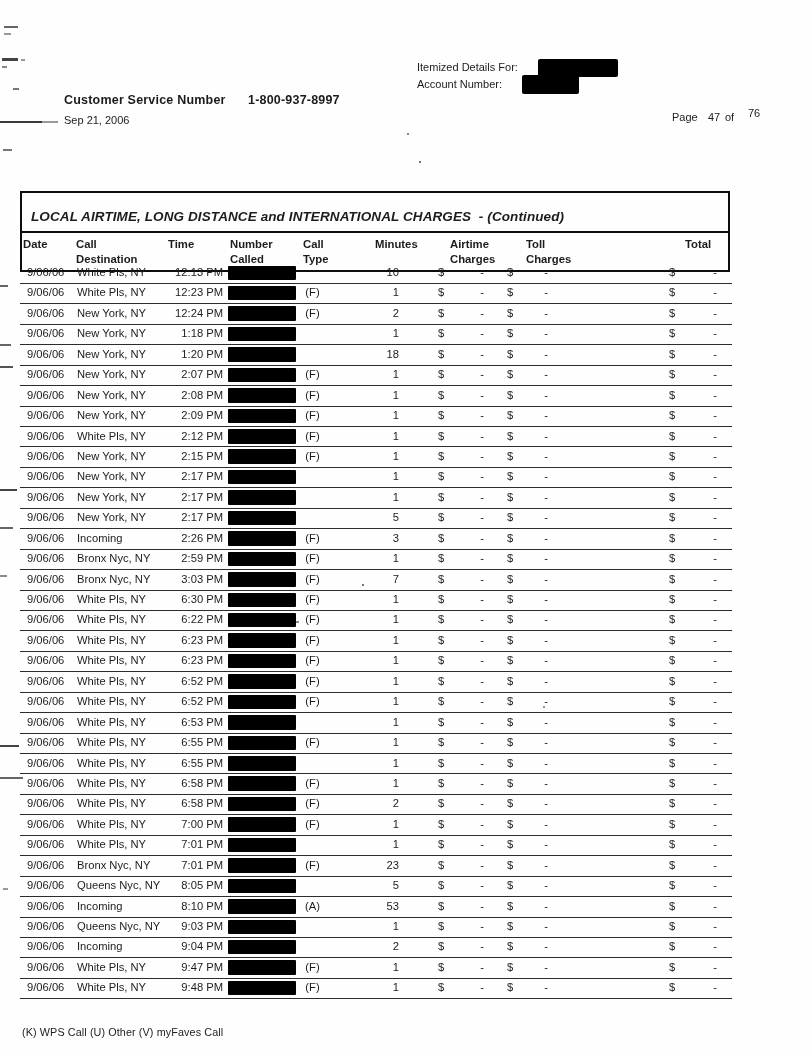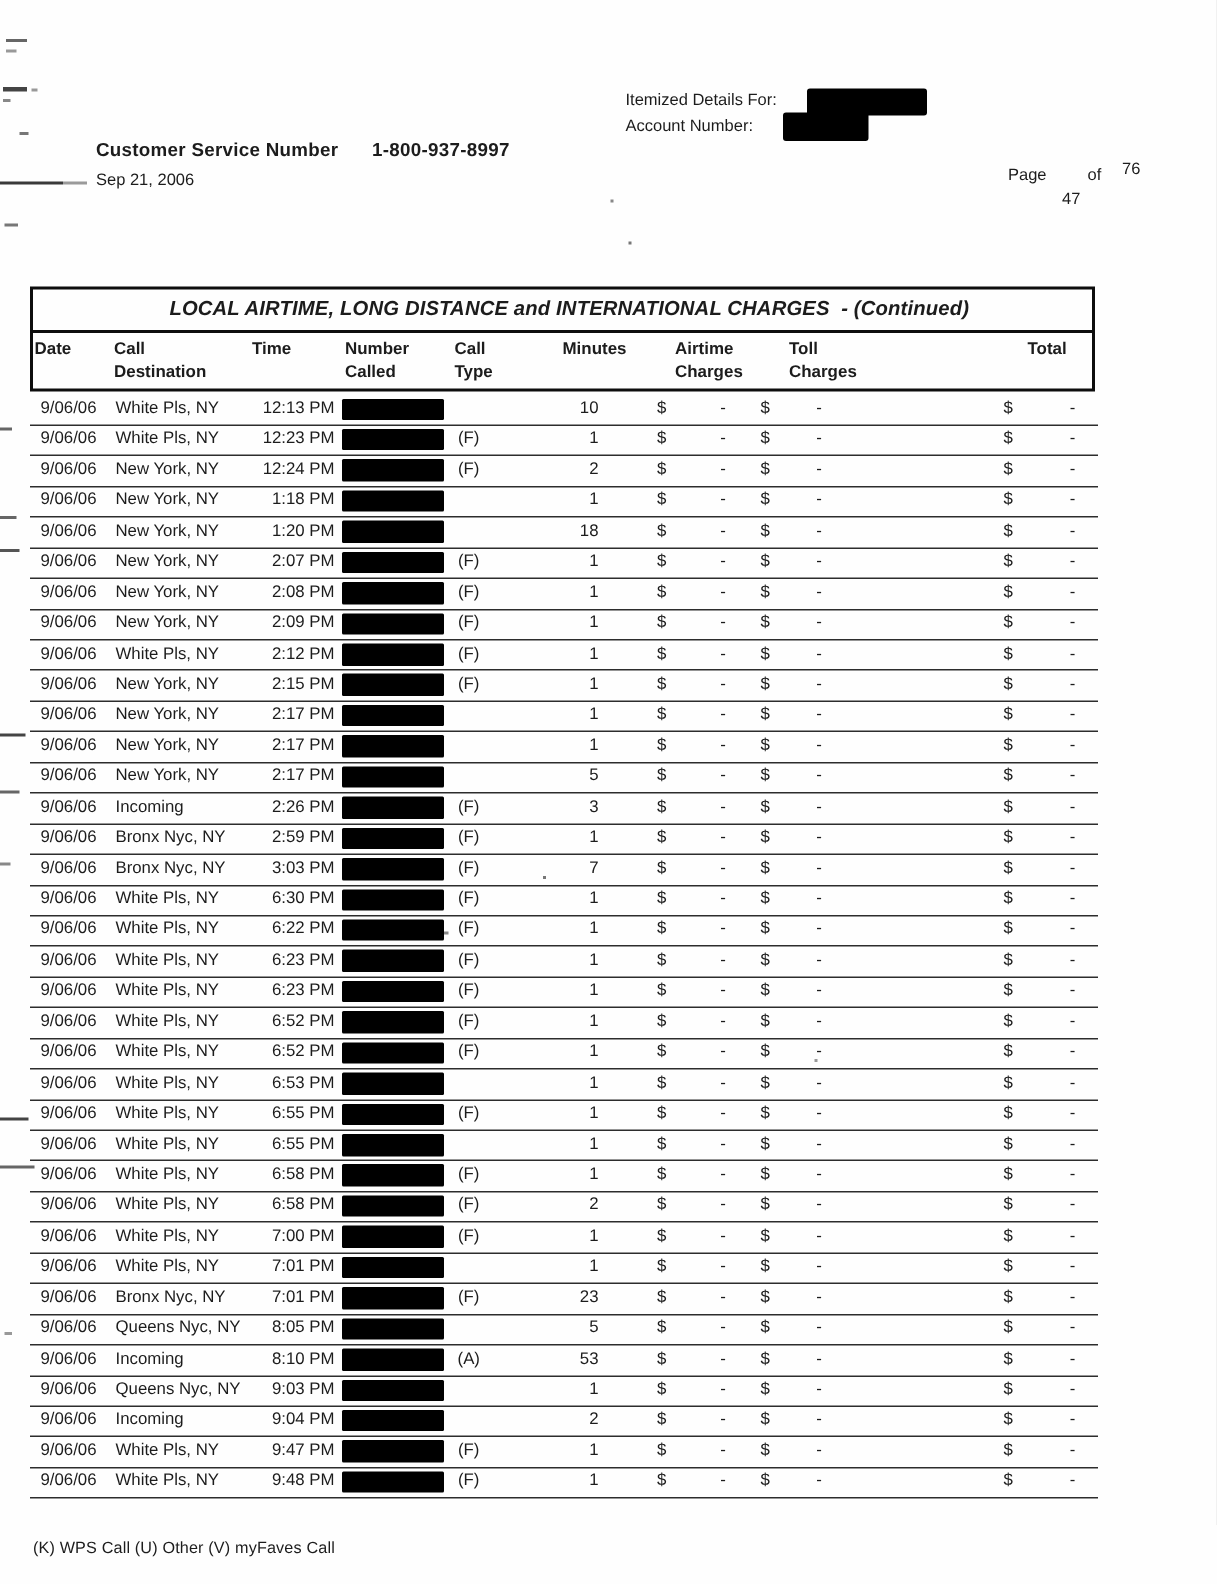--- a/index.html
+++ b/index.html
@@ -18,21 +18,21 @@
   .date-line{font-size:11px;}
   .pg{font-size:11px;padding-left:40px;}
   
   .table-frame{
     position:absolute;left:20px;top:191px;width:706px;
     border:2.5px solid #0d0d0d;background:#fefefe;
   }
   .title-row{
     height:22px;border-bottom:2.5px solid #0d0d0d;
     font-style:italic;font-weight:bold;font-size:13.5px;
-    padding:5px 0 0 9px;letter-spacing:.1px;white-space:pre;text-align:center;
+    padding:16px 0 0 9px;letter-spacing:.1px;white-space:pre;
   }
   .header-row{position:relative;height:37px;}
   .col-h{position:absolute;top:4px;font-weight:bold;font-size:11.3px;line-height:14.5px;white-space:nowrap;}
   
   .rows{position:absolute;left:20px;top:263.5px;width:712px;font-size:11.2px;}
   .data-row{position:relative;height:19.45px;border-bottom:1.2px solid #2c2c2c;}
   .data-row span{position:absolute;top:2.5px;white-space:nowrap;}
   .c-date{left:7px;}
   .c-dest{left:57px;}
   .c-time{left:139px;width:64px;text-align:right;}
@@ -77,21 +77,21 @@
   <div class="abs hdr-label" style="left:417px;top:61px;">Itemized Details For:</div>
   <div class="abs hdr-label" style="left:417px;top:78px;text-align:right;">Account Number:</div>
   <div class="redact" style="left:538px;top:59px;width:80px;height:18px;"></div>
   <div class="redact" style="left:522px;top:75px;width:57px;height:19px;"></div>
 
   <div class="abs cs-label" style="left:64px;top:93px;">Customer Service Number</div>
   <div class="abs cs-label" style="left:248px;top:93px;">1-800-937-8997</div>
   <div class="abs date-line" style="left:64px;top:114px;">Sep 21, 2006</div>
 
   <div class="abs pg" style="left:632px;top:111px;">Page</div>
-  <div class="abs pg" style="left:668px;top:111px;margin-top:16px;">47</div>
+  <div class="abs pg" style="left:668px;top:111px;">47</div>
   <div class="abs pg" style="left:685px;top:111px;">of</div>
   <div class="abs pg" style="left:708px;top:107px;">76</div>
 
   <div class="table-frame">
     <div class="title-row">LOCAL AIRTIME, LONG DISTANCE and INTERNATIONAL CHARGES  - (Continued)</div>
     <div class="header-row">
         <div class="col-h" style="left: 1px;">
           <div>Date</div>
         </div>
         <div class="col-h" style="left: 54px;">

